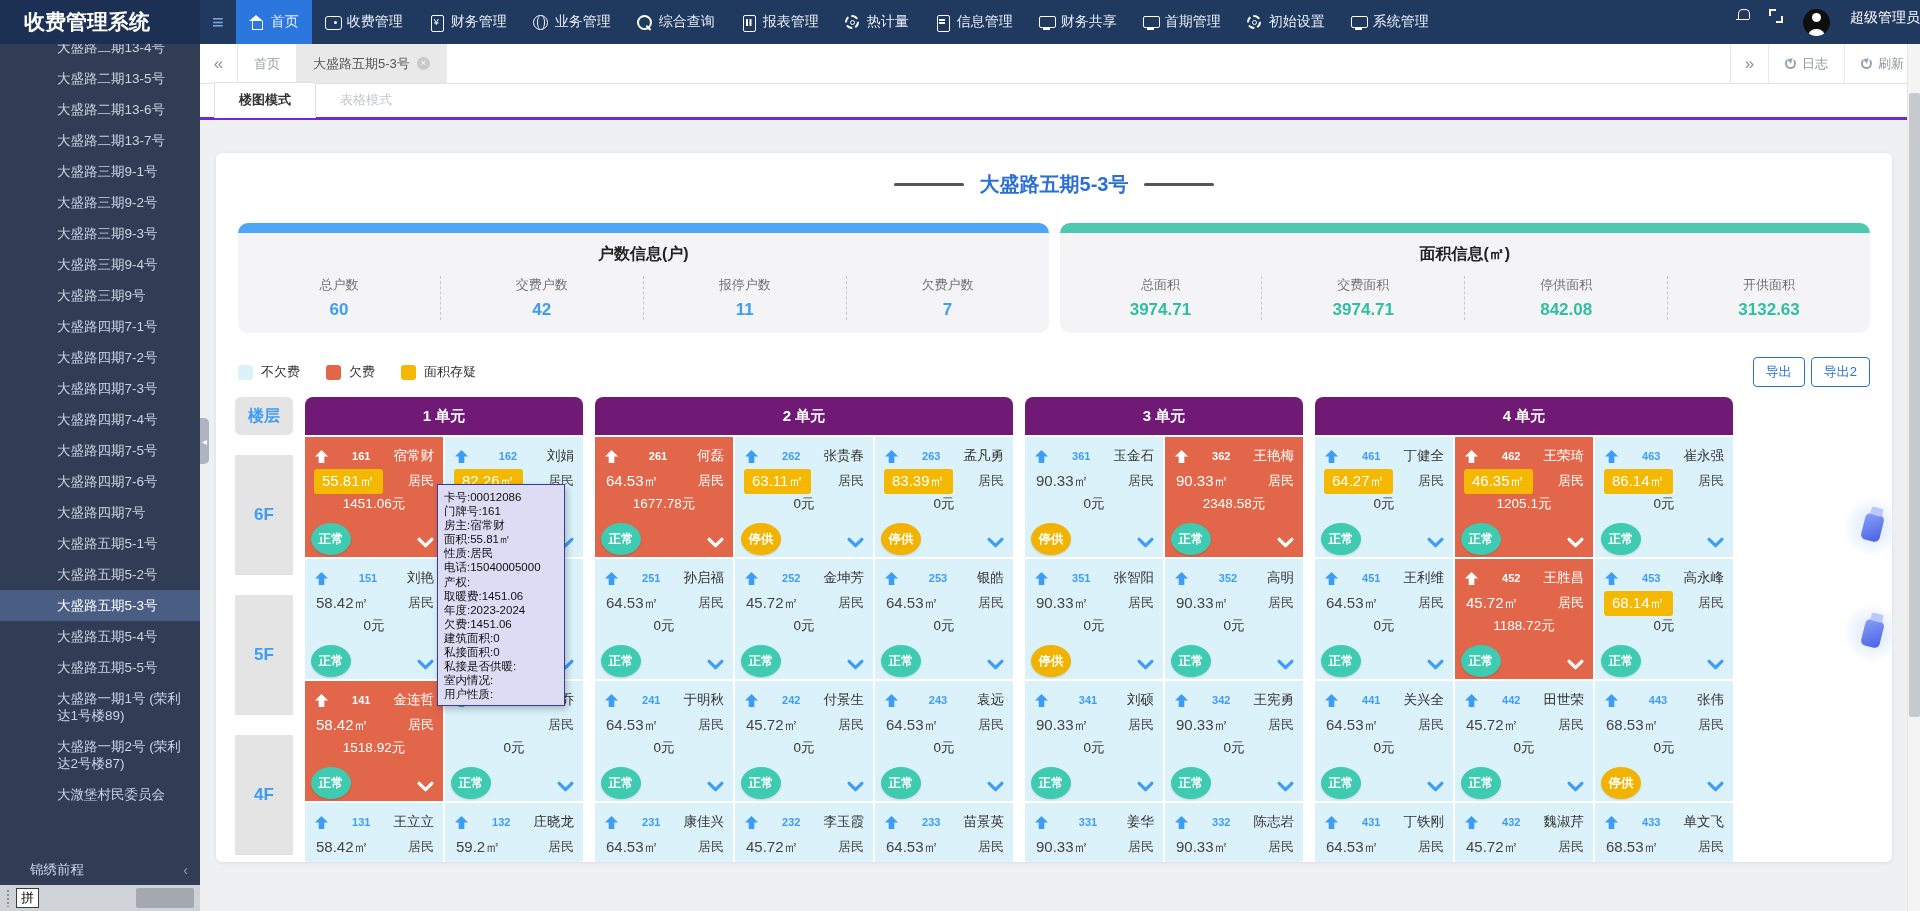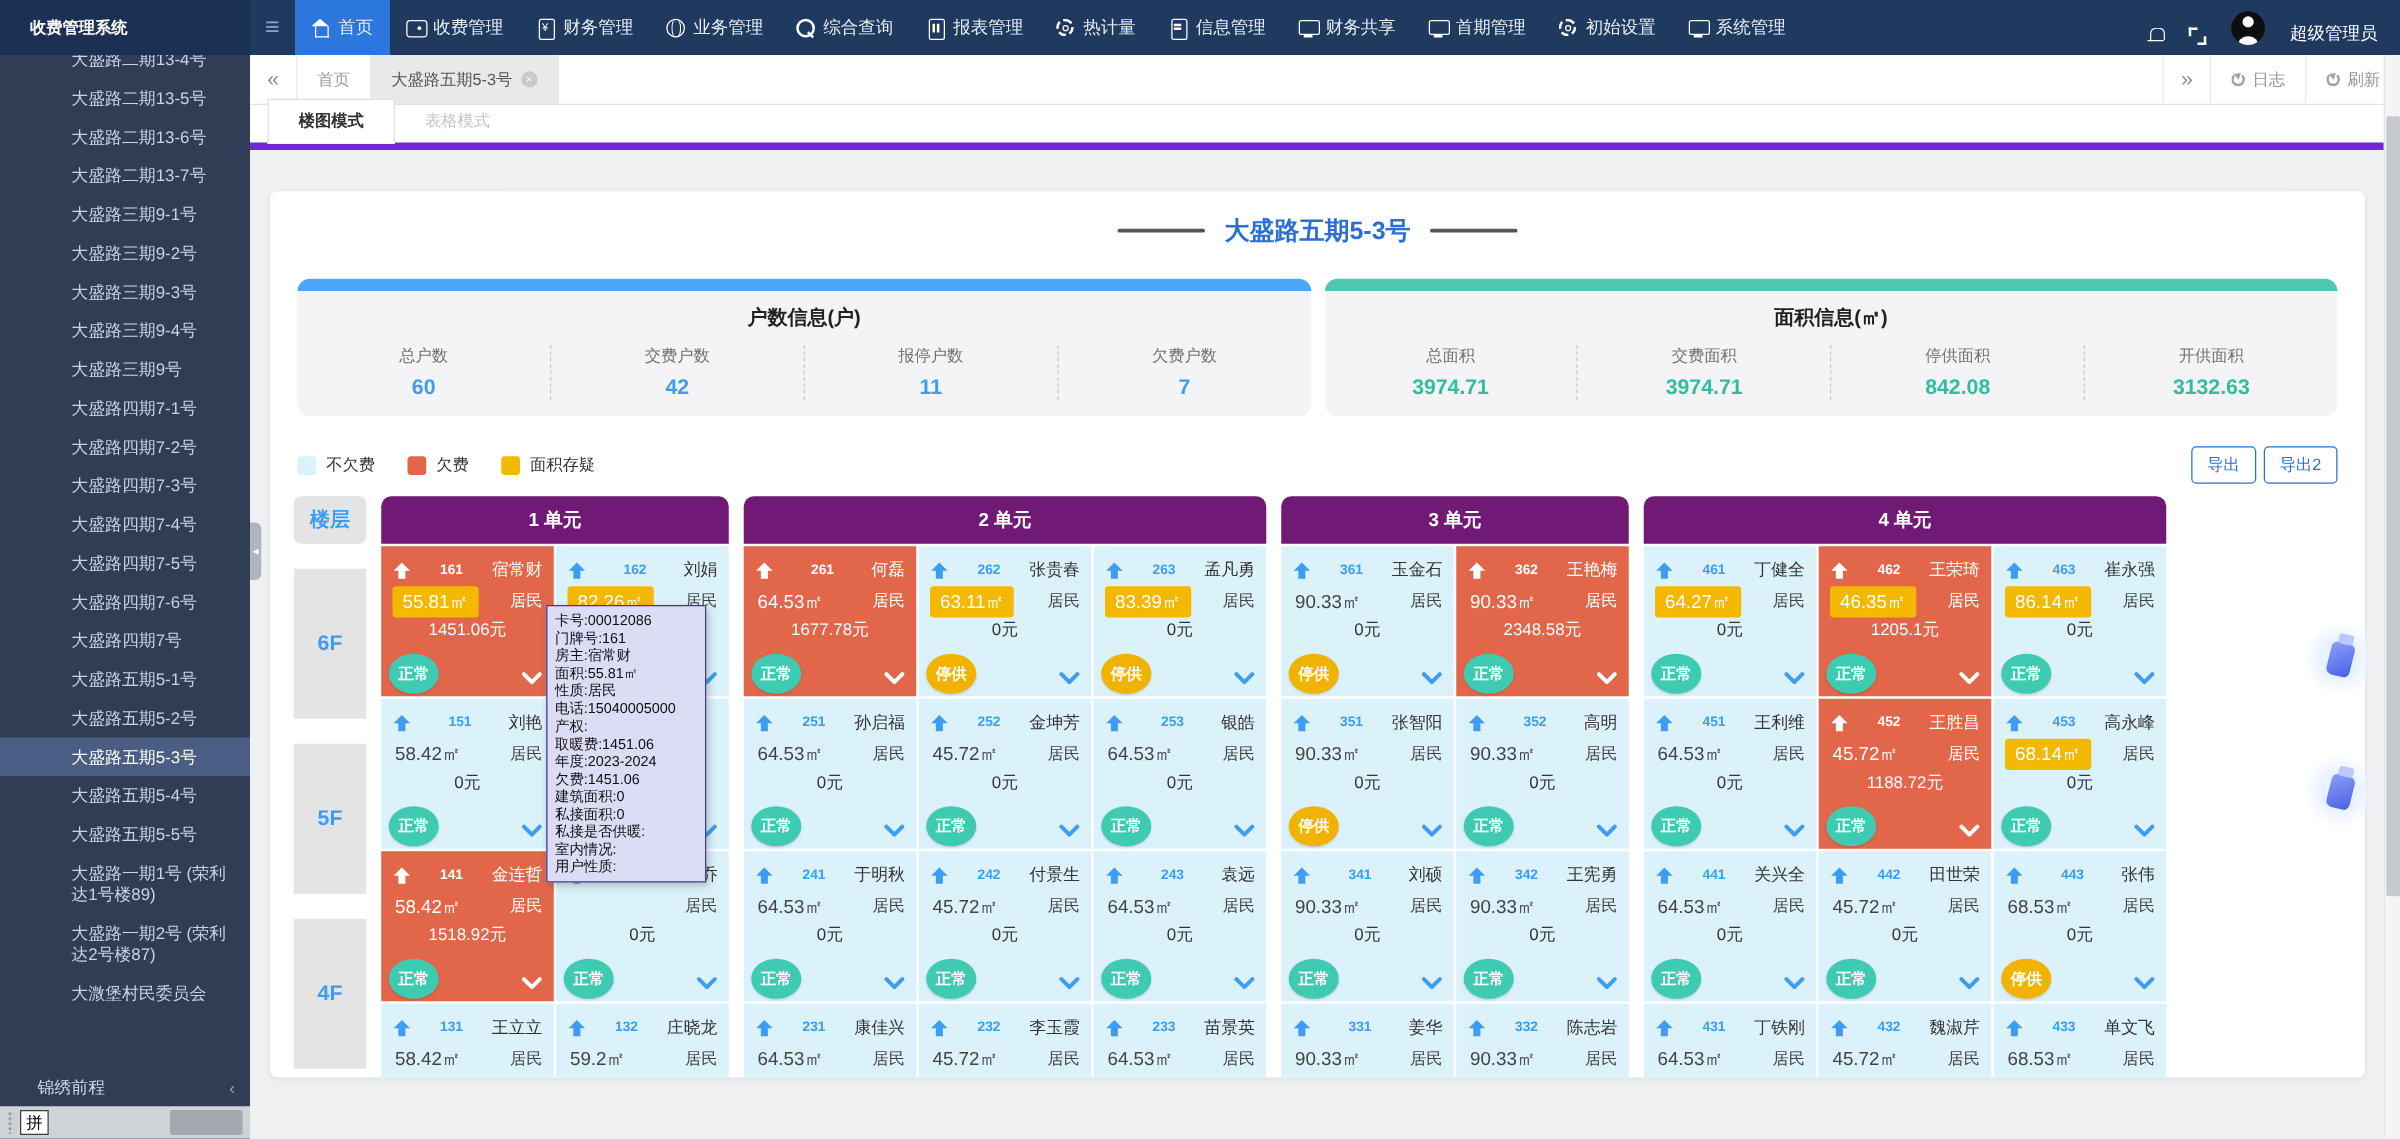--- a/index.html
+++ b/index.html
@@ -1,24 +1,24 @@
 <!DOCTYPE html>
 <html><head>
 <meta charset="utf-8">
 <style>
   *{margin:0;padding:0;box-sizing:border-box}
   html,body{width:1920px;height:911px;overflow:hidden;font-family:"Liberation Sans","DejaVu Sans",sans-serif;background:#eef0f2}
   
   .topnav{position:fixed;left:0;top:0;width:1920px;height:44px;background:#20395f;display:flex;align-items:center;z-index:40}
-  .logo{width:200px;height:44px;background:#1b3053;color:#fff;font-size:13px;font-weight:bold;display:flex;align-items:center;padding-left:24px;flex:none}
+  .logo{width:200px;height:44px;background:#1b3053;color:#fff;font-size:21px;font-weight:bold;display:flex;align-items:center;padding-left:24px;flex:none}
   .hamburger{color:#7ea6da;font-size:20px;padding:0 12px;cursor:pointer}
   .menu{display:flex;height:44px;align-items:stretch}
   .menu-item{display:flex;align-items:center;padding:0 13px;color:#e8eef7;font-size:14px;cursor:pointer;white-space:nowrap}
   .menu-item.active{background:#2b77dd}
-  .nav-right{margin-left:auto;display:flex;align-items:flex-end;gap:20px;padding-right:18px;color:#fff}
+  .nav-right{margin-left:auto;display:flex;align-items:flex-start;gap:20px;color:#fff}
   .username{font-size:14px;color:#fff}
   .avatar{width:27px;height:27px;border-radius:50%;background:#0e0e0e;position:relative;overflow:hidden}
   .avatar::before{content:"";position:absolute;left:9px;top:4px;width:9px;height:9px;border-radius:50%;background:#fdfdfd}
   .avatar::after{content:"";position:absolute;left:5px;bottom:-3px;width:17px;height:10px;border-radius:8px 8px 0 0;background:#fdfdfd}
   
   .nvi{position:relative;width:15px;height:15px;margin-right:7px;flex:none}
   .nv-home::before{content:"";position:absolute;left:.5px;top:0;border-left:7px solid transparent;border-right:7px solid transparent;border-bottom:6px solid #fff}
   .nv-home::after{content:"";position:absolute;left:3px;top:6px;width:9px;height:8px;border:1.5px solid #fff;border-top:none}
   .nv-wallet::before{content:"";position:absolute;left:0;top:1.5px;width:15px;height:12px;border:1.5px solid #fff;border-radius:3px}
   .nv-wallet::after{content:"";position:absolute;right:3px;top:6.5px;width:3px;height:3px;background:#fff;border-radius:50%}
@@ -56,21 +56,21 @@
   .main{position:fixed;left:200px;top:44px;right:0;bottom:0;background:#eef0f2}
   .tabbar{height:40px;background:#fff;border-bottom:1px solid #e3e3e3;display:flex;align-items:stretch}
   .arrbtn{width:38px;display:flex;align-items:center;justify-content:center;color:#8a8f96;font-size:17px;border-right:1px solid #eaeaea;cursor:pointer}
   .arrbtn.rt{border-right:none;border-left:1px solid #eaeaea;margin-left:auto}
   .tab{display:flex;align-items:center;gap:7px;padding:0 16px;font-size:13px;color:#9aa0a6;border-right:1px solid #eaeaea;cursor:pointer;white-space:nowrap}
   .tab.active{background:#e9e9e9;color:#555}
   .tab-close{width:13px;height:13px;border-radius:50%;background:#c9c9c9;color:#fff;font-size:9px;line-height:13px;text-align:center;cursor:pointer}
   .txtbtn{display:flex;align-items:center;gap:6px;padding:0 16px;font-size:13px;color:#8f959c;border-left:1px solid #eaeaea;cursor:pointer}
   .refresh{width:11px;height:11px;border:2px solid #9aa4b0;border-top-color:transparent;border-radius:50%;position:relative}
   .refresh::after{content:"";position:absolute;top:-4px;right:-2px;border:3px solid transparent;border-left:5px solid #9aa4b0;transform:rotate(-40deg)}
-  .modebar{height:36px;background:#fff;border-bottom:6px solid #6d28d9;display:flex;align-items:flex-end;padding-left:14px}
+  .modebar{height:36px;background:#fff;border-bottom:3px solid #6d28d9;display:flex;align-items:flex-end;padding-left:14px}
   .mode{padding:8px 24px;font-size:13px;color:#c2c6cc;cursor:pointer}
   .mode.active{background:#fff;border:1px solid #e0e0e0;border-bottom:1px solid #fff;margin-bottom:-1px;color:#333;font-weight:bold}
   .page{position:absolute;left:0;right:0;top:77px;bottom:0;background:#eef0f2}
   .card{position:absolute;left:16px;right:28px;top:32px;height:709px;background:#fff;border-radius:6px;box-shadow:0 1px 4px rgba(0,0,0,.08);overflow:hidden}
   
   .title-row{margin-top:16px;height:30px;display:flex;align-items:center;justify-content:center;gap:16px}
   .tdash{width:70px;height:3px;background:#555;border-radius:2px}
   .btitle{font-size:20px;font-weight:bold;color:#2a6fd6}
   
   .info-row{display:flex;gap:11px;padding:12px 22px;margin-top:12px}

